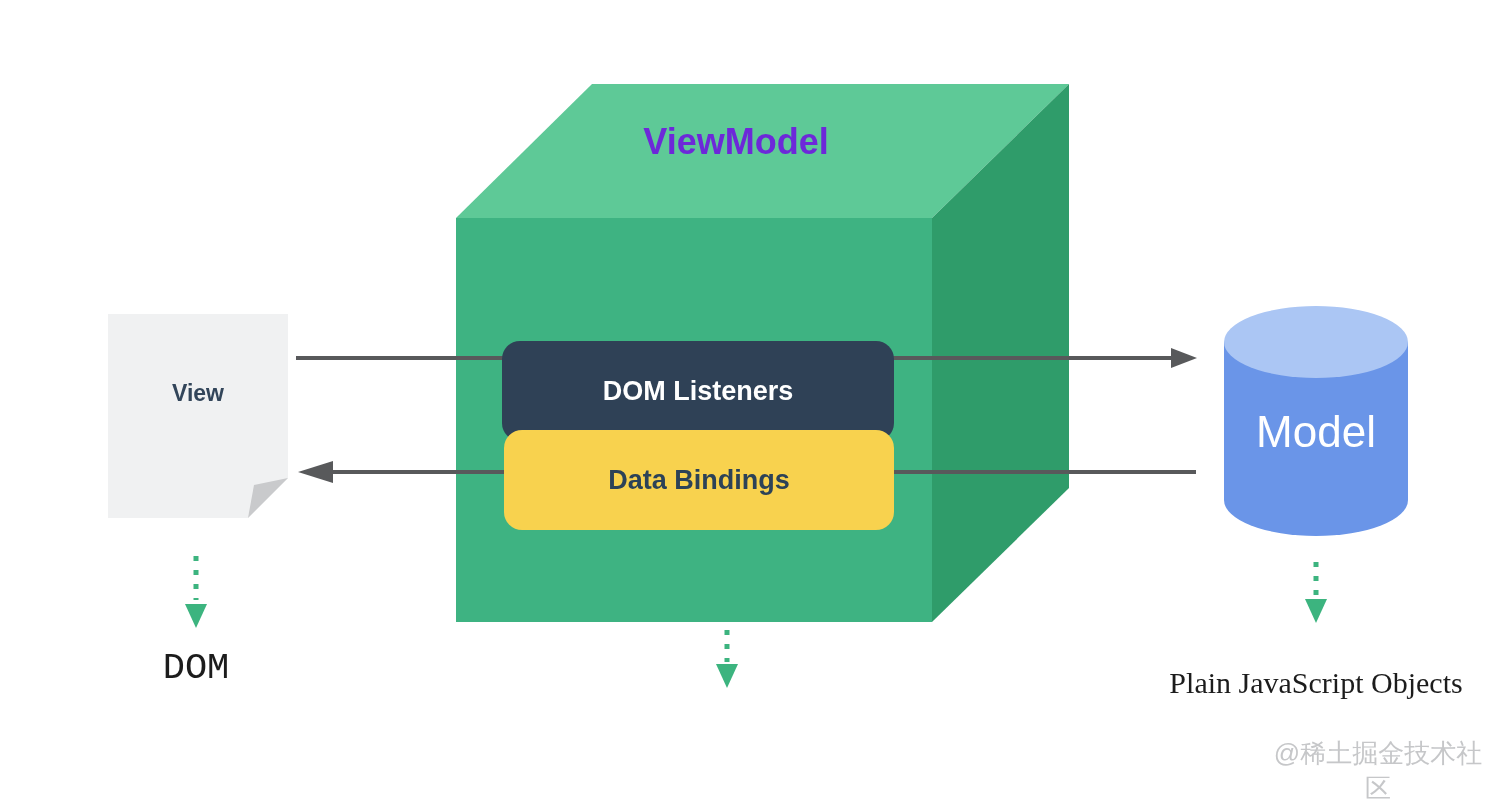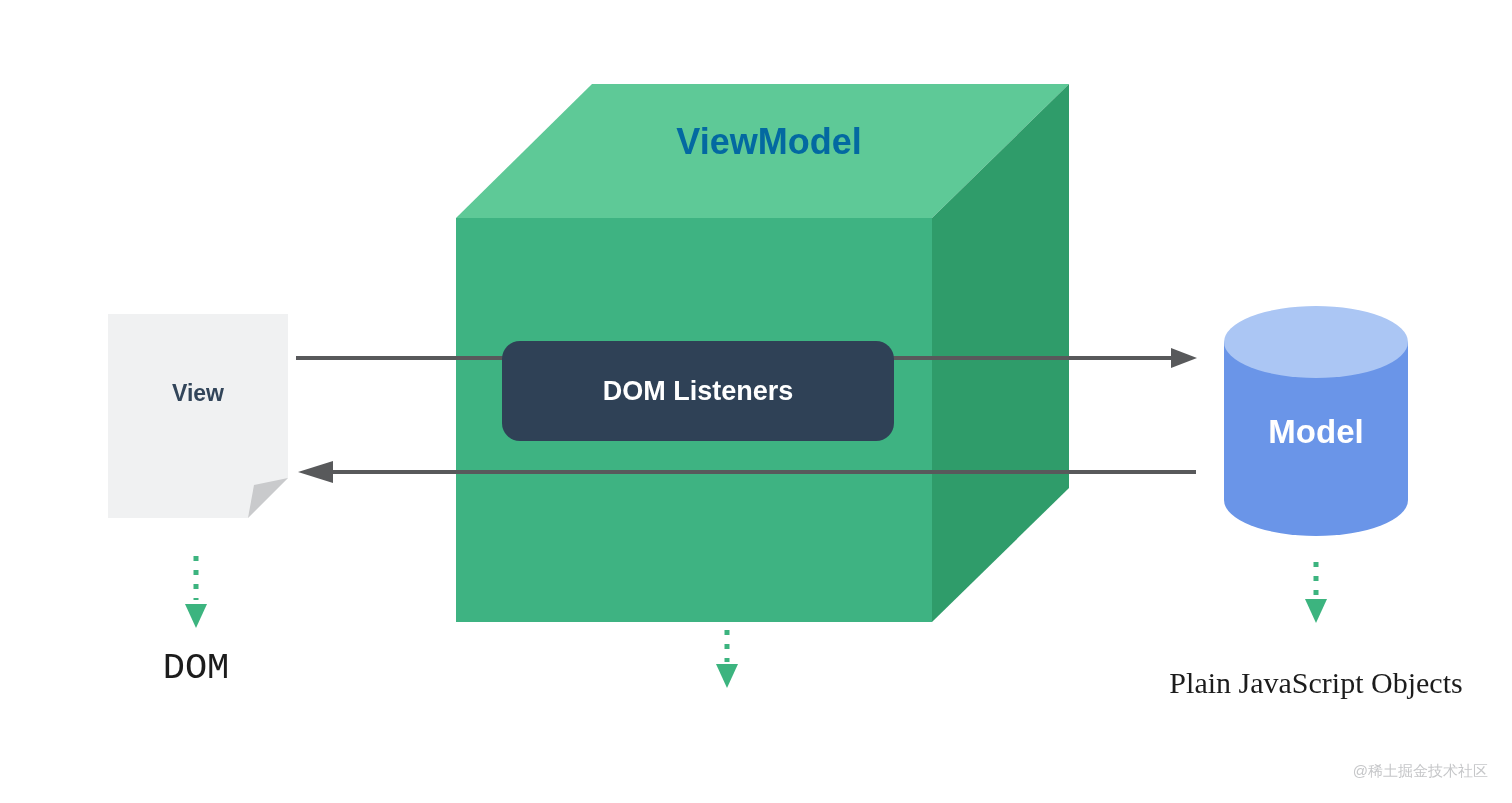--- a/index.html
+++ b/index.html
@@ -2,30 +2,30 @@
 <html><head>
 <meta charset="utf-8">
 <style>
   html,body{margin:0;padding:0;background:#ffffff;}
   .stage{
     position:relative;width:1512px;height:803px;background:#ffffff;
     overflow:hidden;font-family:"Liberation Sans",sans-serif;
   }
   .layer{position:absolute;left:0;top:0;width:1512px;height:803px;}
   .overlay{position:absolute;display:flex;align-items:center;justify-content:center;text-align:center;}
-  .vm-label{left:579px;top:112px;width:380px;height:60px;color:#0369a1;font-size:36px;font-weight:bold;}
+  .vm-label{left:546px;top:112px;width:380px;height:60px;color:#6d28d9;font-size:36px;font-weight:bold;}
   .dark-box{left:502px;top:297px;width:392px;height:100px;background:#2f4156;border-radius:18px;color:#ffffff;font-size:27px;font-weight:bold;margin-top:44px;}
   .yellow-box{left:504px;top:430px;width:390px;height:100px;background:#f8d24e;border-radius:18px;color:#2c4257;font-size:27px;font-weight:bold;}
   .view-label{left:108px;top:300px;width:180px;height:186px;color:#32455a;font-size:23px;font-weight:bold;}
-  .model-label{left:1224px;top:402px;width:184px;height:60px;color:#ffffff;font-size:33px;font-weight:bold;}
+  .model-label{left:1224px;top:402px;width:184px;height:60px;color:#ffffff;font-size:44px;font-weight:normal;}
   .caption{color:#1c1c1c;font-size:37px;font-weight:normal;font-family:Liberation Mono, monospace;}
   .dom-caption{left:96px;top:643px;width:200px;height:50px;}
   .vue-caption{left:627px;top:701px;width:200px;height:50px;}
   .pjo-caption{left:1166px;top:636px;width:300px;height:92px;color:#1c1c1c;font-size:30px;line-height:43px;font-family:Liberation Serif, serif;}
-  .watermark{left:1268px;top:757px;width:220px;height:28px;justify-content:flex-end;color:#c6c7c9;font-size:15px;}
+  .watermark{left:1268px;top:757px;width:220px;height:28px;justify-content:flex-end;color:#c6c7c9;font-size:26px;}
 </style>
 </head>
 <body>
 
 <div class="stage">
 
   <svg class="layer" viewBox="0 0 1512 803">
 
     <g>
       <polygon points="456,218 592,84 1069,84 932,218" fill="#5ec997"></polygon>
@@ -68,20 +68,23 @@
       <polygon points="1305,599 1327,599 1316,623" fill="#3cb47f"></polygon>
     </g>
   </svg>
 
   <div class="overlay vm-label">ViewModel</div>
 
   <div class="overlay dark-box">
     <span>DOM Listeners</span>
   </div>
 
+  <div class="overlay yellow-box">
+    <span>Data Bindings</span>
+  </div>
 
   <div class="overlay view-label">View</div>
 
   <div class="overlay model-label">Model</div>
 
   <div class="overlay caption dom-caption">DOM</div>
 
 
   <div class="overlay pjo-caption">Plain JavaScript Objects</div>
 

